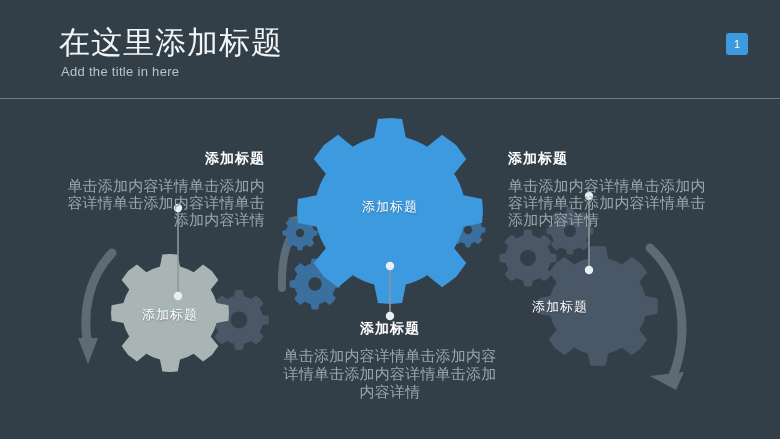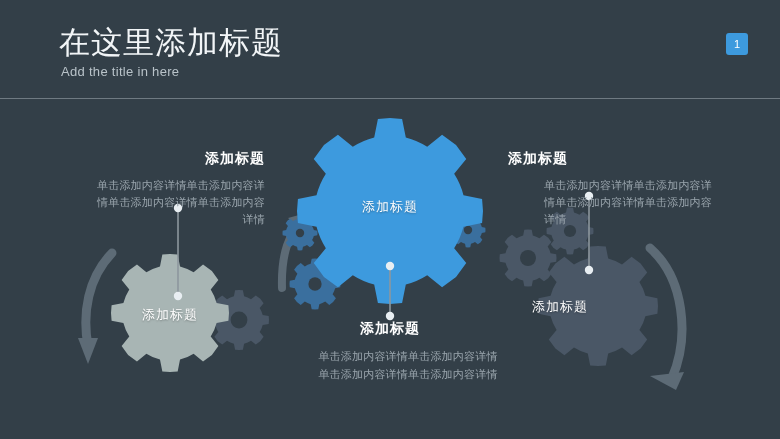--- a/index.html
+++ b/index.html
@@ -127,25 +127,24 @@
 
   .tb-title {
     font-size: 14px;
     font-weight: bold;
     color: #ffffff;
     letter-spacing: 1px;
     margin-bottom: 9px;
   }
 
   .tb-body {
-    font-size: 11px;
+    font-size: 15px;
     color: #9aa5ad;
     line-height: 17px;
     letter-spacing: 0.2px;
-    margin-left: 36px;
   }
 
   #tb-left {
     left: 60px;
     top: 52px;
     width: 205px;
     text-align: right;
   }
 
   #tb-right {

